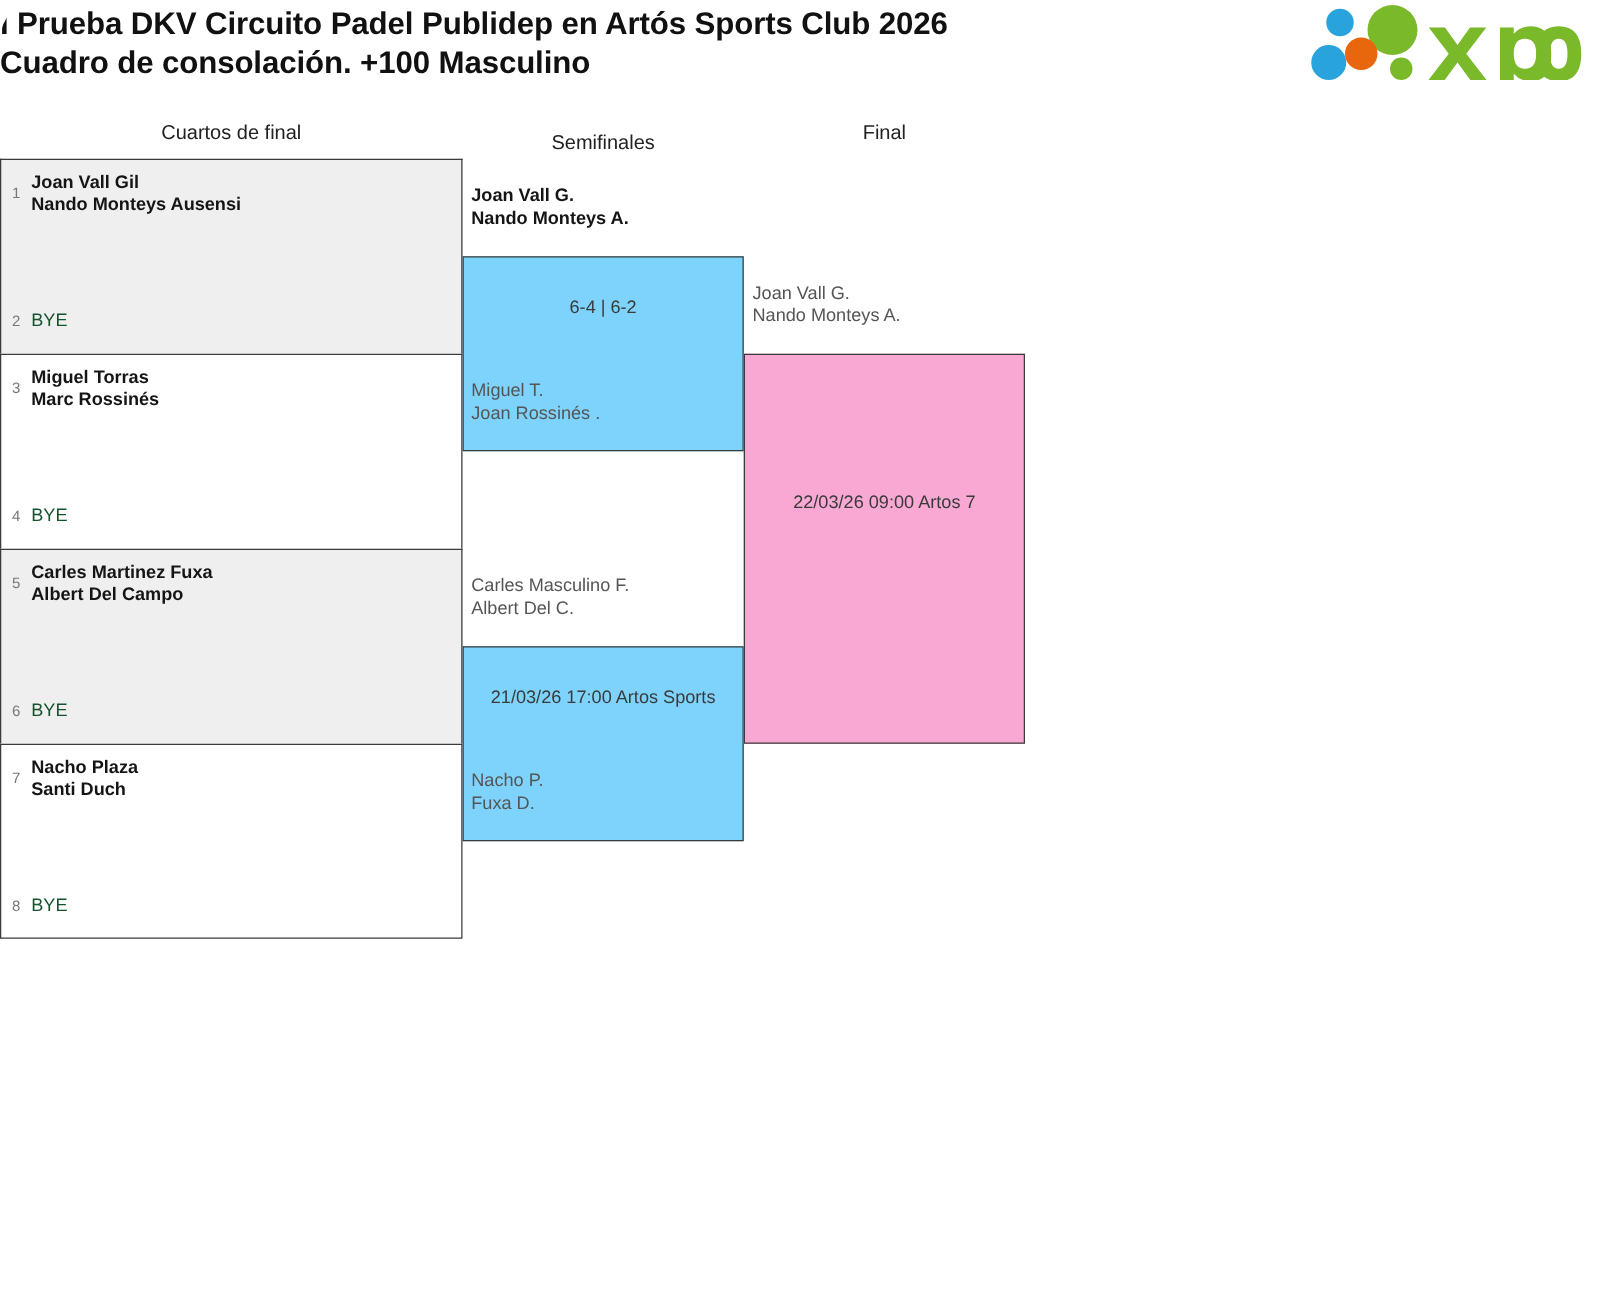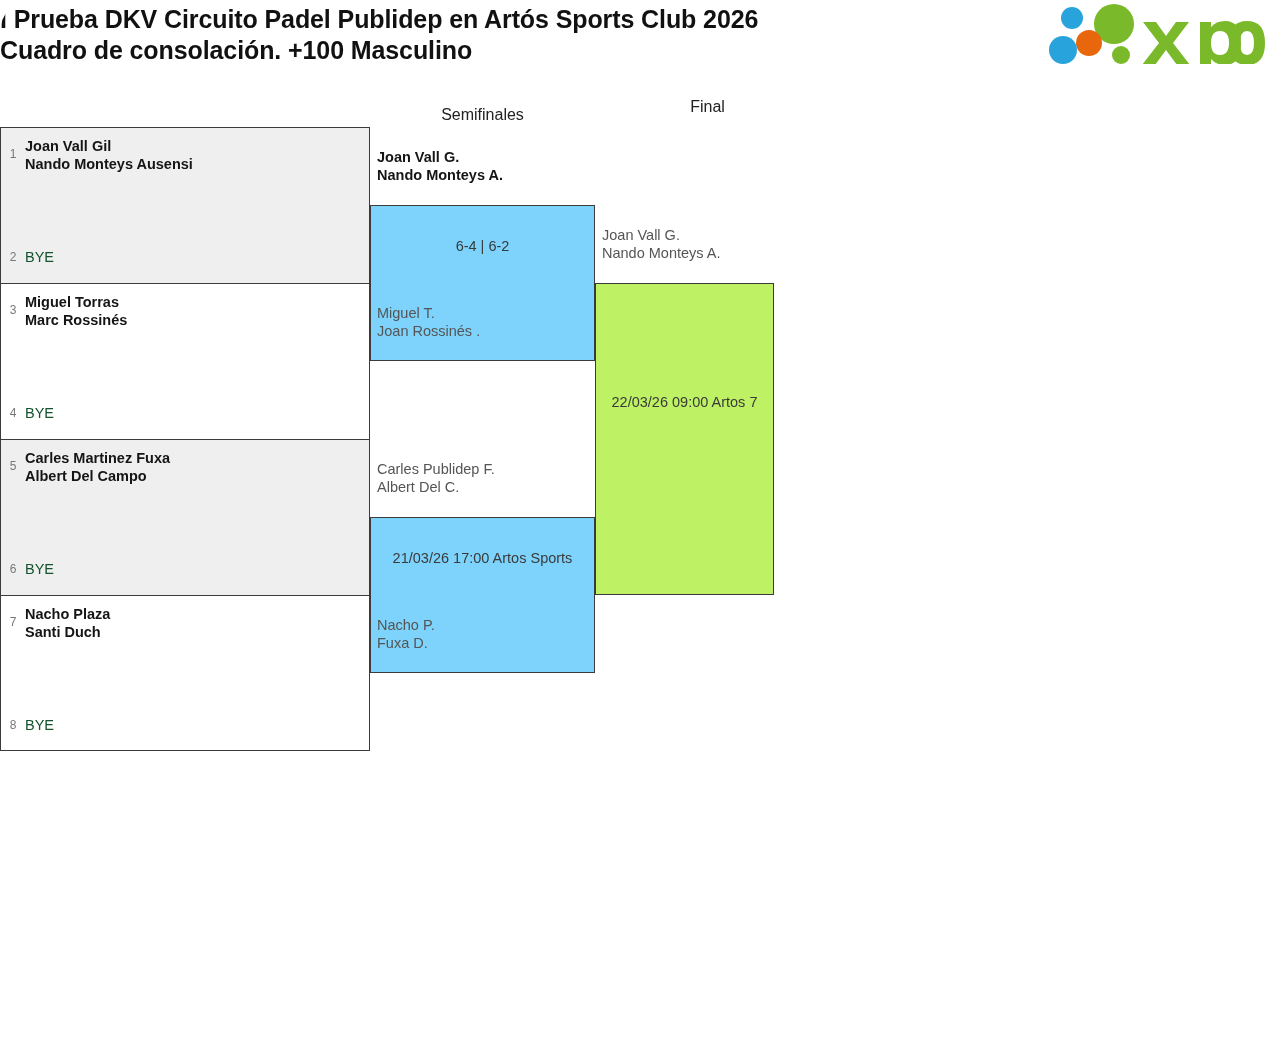--- a/index.html
+++ b/index.html
@@ -101,24 +101,24 @@
     background: #7dd3fc;
   }
   .sf1 { top: 205px; }
   .sf2 { top: 517px; }
 
   
   .final-box {
     position: absolute;
     left: 595px;
     top: 283px;
-    width: 179px;
+    width: 225px;
     height: 312px;
     border: 1px solid #3b3b3b;
-    background: #bef264;
+    background: #f9a8d4;
   }
 
   
   .adv {
     position: absolute;
     font-size: 14.5px;
     line-height: 18px;
   }
   .adv .n { white-space: nowrap; }
   .adv.winner .n { color: #151515; font-weight: bold; }
@@ -160,20 +160,21 @@
       <circle cx="21" cy="50" r="14" fill="#29a3dc"></circle>
       <circle cx="79" cy="55" r="9" fill="#7ab929"></circle>
       <g fill="#7ab929">
         <path d="M101 22 h13 l10 14 l10 -14 h13 l-16 21 l17 22 h-13 l-11 -15 l-11 15 h-13 l17 -22 z"></path>
         <path d="M158 22 h11 v5 q5 -6 14 -6 q16 0 16 22 q0 22 -16 22 q-9 0 -14 -6 v20 h-11 z m11 21 q0 12 9 12 q9 0 9 -12 q0 -12 -9 -12 q-9 0 -9 12 z"></path>
         <path d="M205 21 q18 0 18 22 q0 22 -18 22 q-18 0 -18 -22 q0 -22 18 -22 z m0 10 q-7 0 -7 12 q0 12 7 12 q7 0 7 -12 q0 -12 -7 -12 z" transform="translate(0,0)"></path>
       </g>
     </svg>
   </div>
 
+  <div class="round-head rh-qf">Cuartos de final</div>
   <div class="round-head rh-sf">Semifinales</div>
   <div class="round-head rh-f">Final</div>
 
   <div class="bracket">
 
     <div class="qf qf1 shaded">
       <div class="slot top">
         <div class="seed">1</div>
         <div class="names winner">
           <div class="n">Joan Vall Gil</div>
@@ -242,21 +243,21 @@
     </div>
     <div class="sf sf1">
       <div class="meta sf-meta">6-4 | 6-2</div>
     </div>
     <div class="adv loser adv-sf1-bot">
       <div class="n">Miguel T.</div>
       <div class="n">Joan Rossinés .</div>
     </div>
 
     <div class="adv loser adv-sf2-top">
-      <div class="n">Carles Publidep F.</div>
+      <div class="n">Carles Masculino F.</div>
       <div class="n">Albert Del C.</div>
     </div>
     <div class="sf sf2">
       <div class="meta sf-meta">21/03/26 17:00 Artos Sports</div>
     </div>
     <div class="adv loser adv-sf2-bot">
       <div class="n">Nacho P.</div>
       <div class="n">Fuxa D.</div>
     </div>
 

